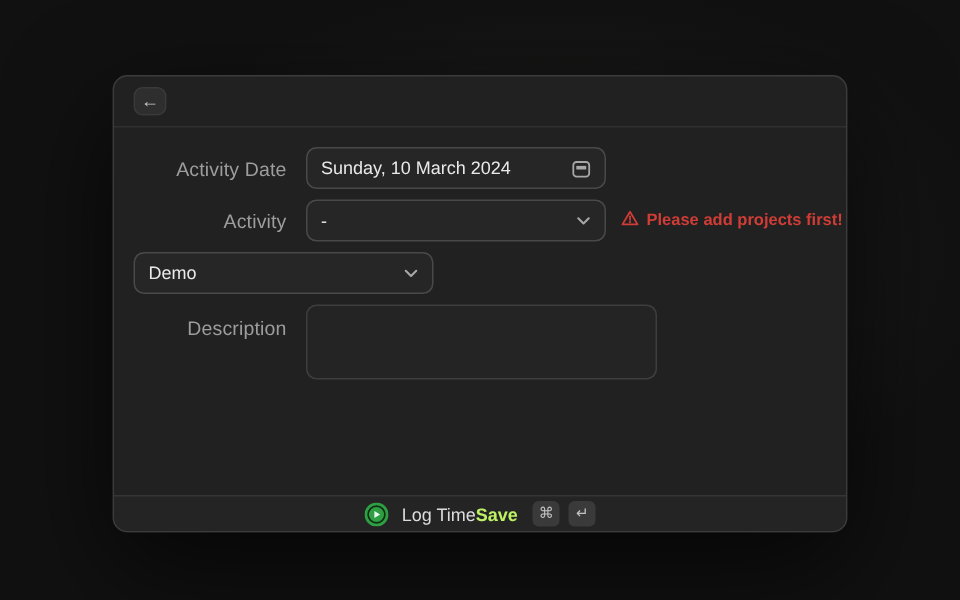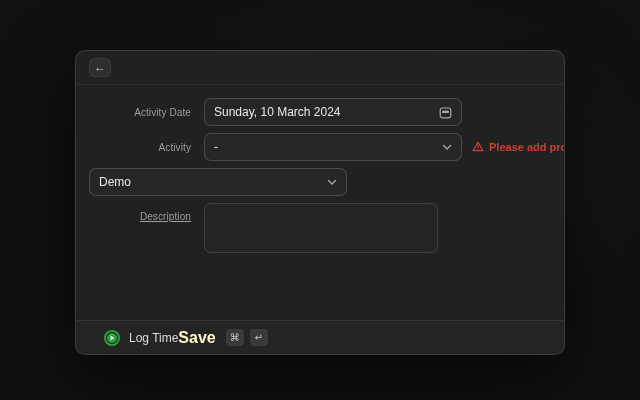--- a/index.html
+++ b/index.html
@@ -44,27 +44,27 @@
     display: flex;
     align-items: center;
     margin-bottom: 7px;
   }
   .form-row.align-top { align-items: flex-start; }
   .form-label {
     width: 115px;
     flex: 0 0 115px;
     text-align: right;
     color: #9d9d9d;
-    font-size: 10px;
+    font-size: 13px;
     letter-spacing: 0.1px;
   }
-  .form-row.align-top .form-label { padding-top: 8px; text-decoration: underline; }
+  .form-row.align-top .form-label { padding-top: 8px; }
   .control-wrap { margin-left: 13px; display: flex; align-items: center; }
   .field {
-    width: 258px;
+    width: 200px;
     height: 28px;
     background: rgba(255,255,255,0.025);
     border: 1px solid rgba(255,255,255,0.17);
     border-radius: 7px;
     display: flex;
     align-items: center;
     padding: 0 9px;
     color: #e9e9e9;
     font-size: 12px;
   }
@@ -90,32 +90,32 @@
     gap: 5px;
     margin-left: 10px;
     color: #cf3d36;
     font-size: 11px;
     font-weight: bold;
     white-space: nowrap;
   }
   .window-footer {
     position: absolute;
     left: 0; right: 0; bottom: 0;
-    height: 34px;
+    height: 24px;
     border-top: 1px solid rgba(255,255,255,0.08);
     background: rgba(255,255,255,0.015);
     display: flex;
     align-items: center;
-    justify-content: flex-start;
+    justify-content: center;
     padding: 0 28px;
   }
   .footer-left { display: flex; align-items: center; gap: 9px; }
   .footer-command { color: #dcdcdc; font-size: 12px; font-weight: 500; }
   .footer-right { display: flex; align-items: center; gap: 6px; }
-  .save-label { color: #fef9c3; font-size: 16px; font-weight: 600; margin-right: 4px; }
+  .save-label { color: #bef264; font-size: 12px; font-weight: 600; margin-right: 4px; }
   .keycap {
     min-width: 18px; height: 17px;
     background: #3a3a3a;
     border-radius: 4px;
     color: #c2c2c2;
     font-size: 10px;
     display: flex; align-items: center; justify-content: center;
     padding: 0 3px;
   }
 </style>

